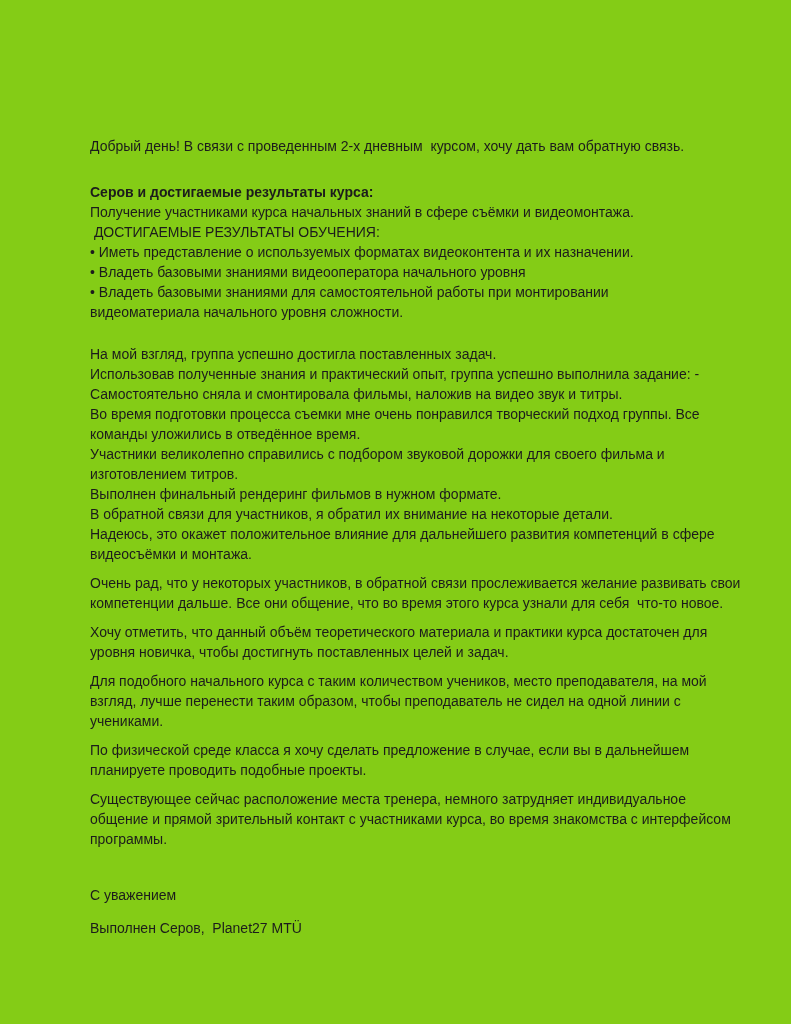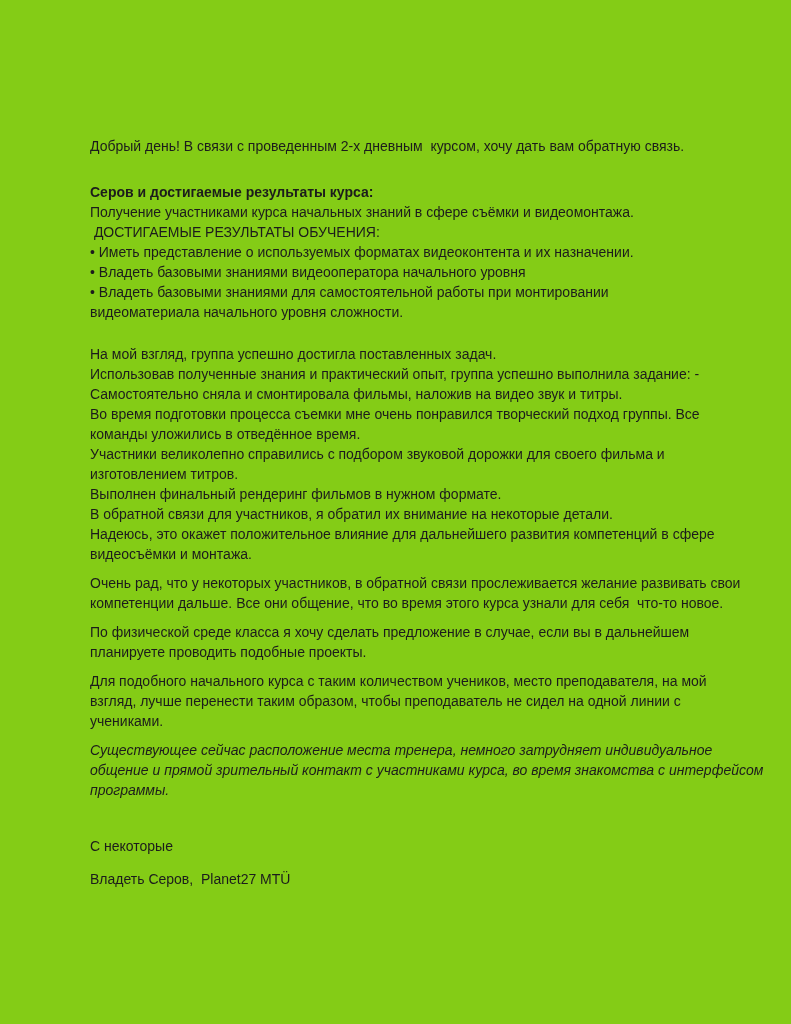--- a/index.html
+++ b/index.html
@@ -34,21 +34,20 @@
   }
   .goals-lines {
     white-space: pre;
     margin: 0 0 22px 0;
   }
   .results {
     margin-bottom: 9px;
   }
   .pre-signature {
     margin-bottom: 36px;
-    font-style: italic;
   }
   .sig-line {
     white-space: pre;
     margin: 0 0 13px 0;
   }
 </style>
 </head>
 <body>
 
 <div class="page">
@@ -72,30 +71,32 @@
 Участники великолепно справились с подбором звуковой дорожки для своего фильма и
 изготовлением титров.
 Выполнен финальный рендеринг фильмов в нужном формате.
 В обратной связи для участников, я обратил их внимание на некоторые детали.
 Надеюсь, это окажет положительное влияние для дальнейшего развития компетенций в сфере
 видеосъёмки и монтажа.</div>
 
   <div class="para">Очень рад, что у некоторых участников, в обратной связи прослеживается желание развивать свои
 компетенции дальше. Все они общение, что во время этого курса узнали для себя  что-то новое.</div>
 
-
-  <div class="para">По физической среде класса я хочу сделать предложение в случае, если вы в дальнейшем
-планируете проводить подобные проекты.</div>
+  <div class="para">Хочу отметить, что данный объём теоретического материала и практики курса достаточен для
+уровня новичка, чтобы достигнуть поставленных целей и задач.</div>
 
   <div class="para">Для подобного начального курса с таким количеством учеников, место преподавателя, на мой
 взгляд, лучше перенести таким образом, чтобы преподаватель не сидел на одной линии с
 учениками.</div>
 
+  <div class="para">По физической среде класса я хочу сделать предложение в случае, если вы в дальнейшем
+планируете проводить подобные проекты.</div>
+
   <div class="para pre-signature">Существующее сейчас расположение места тренера, немного затрудняет индивидуальное
 общение и прямой зрительный контакт с участниками курса, во время знакомства с интерфейсом
 программы.</div>
 
-  <div class="sig-line">С некоторые</div>
+  <div class="sig-line">С уважением</div>
 
-  <div class="sig-line">Владеть Серов,  Planet27 MTÜ</div>
+  <div class="sig-line">Выполнен Серов,  Planet27 MTÜ</div>
 
 
 </div>
 
 </body></html>

